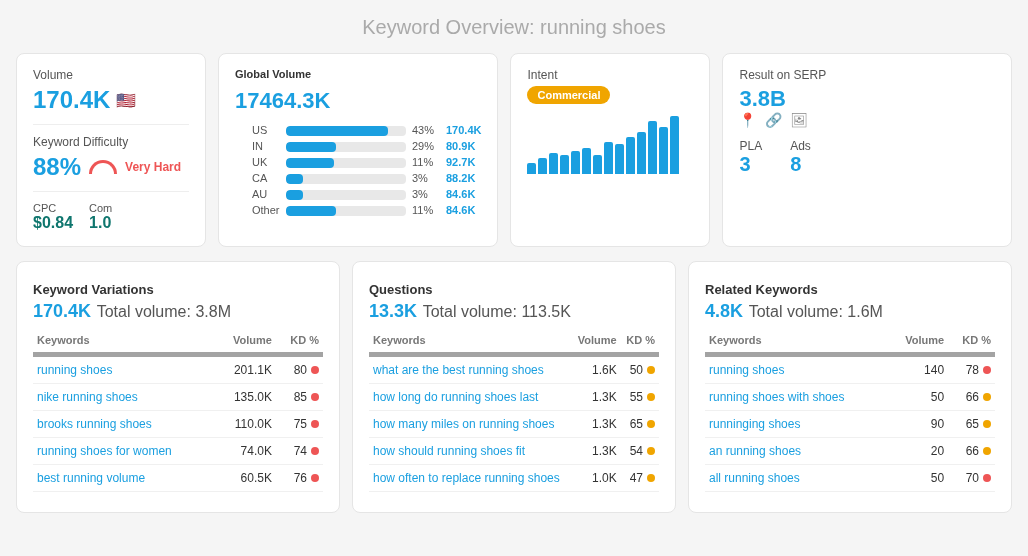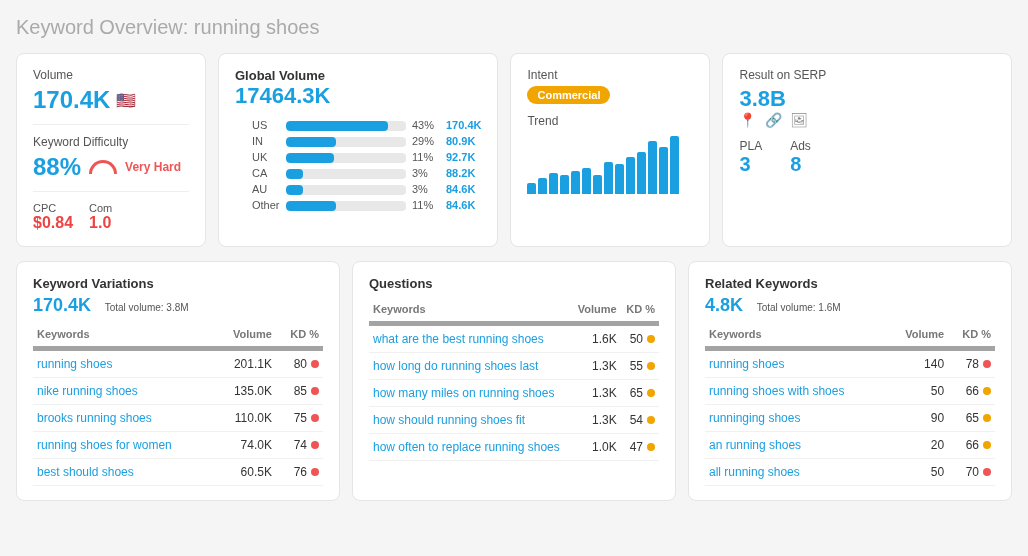--- a/index.html
+++ b/index.html
@@ -1,18 +1,18 @@
 <!DOCTYPE html>
 <html><head>
   <meta charset="utf-8">
   <style>
     * { box-sizing: border-box; margin: 0; padding: 0; }
     body { font-family: Arial, sans-serif; background: #f5f5f5; color: #333; font-size: 13px; padding: 16px; }
 
-    h1 { font-size: 20px; font-weight: 700; color: #222; margin-bottom: 14px; }
+    h1 { font-size: 20px; font-weight: 700; color: #222; margin-bottom: 14px; text-align: center; }
     h1 span { color: #aaa; font-weight: 400; }
 
     .top-cards { display: flex; gap: 12px; margin-bottom: 14px; }
     .card { background: #fff; border-radius: 8px; border: 1px solid #e5e5e5; padding: 14px 16px; }
 
     .card-volume { min-width: 190px; }
     .card-global { min-width: 260px; }
     .card-intent { min-width: 200px; }
     .card-serp { min-width: 200px; flex: 1; }
 
@@ -22,24 +22,24 @@
 
     .divider { border: none; border-top: 1px solid #eee; margin: 10px 0; }
 
     .kd-row { display: flex; align-items: center; gap: 8px; margin-bottom: 2px; }
     .kd-value { font-size: 24px; font-weight: 700; color: #1a9fe0; }
     .kd-arc { width: 28px; height: 14px; border-radius: 14px 14px 0 0; border: 3px solid #e55; border-bottom: none; display: inline-block; }
     .kd-label { color: #e55; font-size: 12px; font-weight: 600; }
 
     .cpc-row { display: flex; gap: 16px; }
     .cpc-item label { font-size: 11px; color: #555; display: block; }
-    .cpc-item .val { font-size: 16px; font-weight: 700; color: #ef4444; }
+    .cpc-item .val { font-size: 16px; font-weight: 700; color: #0f766e; }
 
     
-    .global-title { font-size: 13px; font-weight: 700; margin-bottom: 0; }
+    .global-title { font-size: 11px; font-weight: 700; margin-bottom: 8px; }
     .global-value { font-size: 22px; font-weight: 700; color: #1a9fe0; margin-bottom: 10px; }
     .bar-row { display: flex; align-items: flex-end; gap: 6px; margin-bottom: 4px; font-size: 11px; margin-left: 17px; }
     .bar-label { width: 28px; color: #555; }
     .bar-track { width: 120px; height: 10px; background: #e8e8e8; border-radius: 4px; overflow: hidden; }
     .bar-fill { height: 100%; background: #1a9fe0; border-radius: 4px; }
     .bar-pct { width: 28px; color: #555; }
     .bar-num { color: #1a9fe0; font-weight: 600; }
 
     
     .intent-badge { background: #f0a500; color: #fff; font-size: 11px; font-weight: 700; padding: 3px 10px; border-radius: 12px; display: inline-block; margin-bottom: 10px; }
@@ -50,25 +50,25 @@
     
     .serp-value { font-size: 22px; font-weight: 700; color: #1a9fe0; }
     .serp-features-label { font-size: 12px; color: #555; margin: 8px 0 4px; }
     .serp-icons { display: flex; gap: 8px; margin-bottom: 10px; font-size: 14px; color: #888; }
     .pla-ads { display: flex; gap: 28px; margin-top: 8px; }
     .pla-item label { font-size: 12px; color: #555; }
     .pla-item .val { font-size: 20px; font-weight: 700; color: #1a9fe0; }
 
     
     .bottom-cards { display: flex; gap: 12px; }
-    .bottom-card { background: #fff; border-radius: 8px; border: 1px solid #e5e5e5; padding: 14px 16px; flex: 1; }
+    .bottom-card { background: #fff; border-radius: 8px; border: 1px solid #e5e5e5; padding: 20px 16px; flex: 1; }
 
     .section-title { font-size: 13px; font-weight: 700; margin-bottom: 4px; }
     .section-count { font-size: 18px; font-weight: 700; color: #1a9fe0; display: inline; }
-    .section-total { font-size: 10px; color: #555; display: inline; margin-left: 10px; }
+    .section-total { font-size: 16px; color: #555; display: inline; margin-left: 2px; }
 
     .kw-table { width: 100%; border-collapse: collapse; margin-top: 8px; }
     .kw-table th { font-size: 11px; color: #777; font-weight: 600; text-align: left; padding: 4px 4px 6px; border-bottom: 5px solid #a3a3a3; }
     .kw-table th.right { text-align: right; }
     .kw-table td { padding: 6px 4px; border-bottom: 1px solid #f0f0f0; font-size: 12px; }
     .kw-table td.right { text-align: right; }
     .kw-link { color: #1a9fe0; text-decoration: none; cursor: pointer; }
     .dot { display: inline-block; width: 8px; height: 8px; border-radius: 50%; margin-left: 4px; }
     .dot-red { background: #e55; }
     .dot-orange { background: #f0a500; }
@@ -160,21 +160,20 @@
     </div>
     <span class="bar-pct">11%</span>
     <span class="bar-num">84.6K</span>
   </div>
       </div>
   </div>
 
   <div class="card card-intent">
     <div class="card-label">Intent</div>
     <div class="intent-badge">Commercial</div>
-    <div class="trend-label">Trend</div>
     <div class="trend-bars" id="trend-bars">
         <div class="trend-bar" style="height: 10.5455px;"></div>
         <div class="trend-bar" style="height: 15.8182px;"></div>
         <div class="trend-bar" style="height: 21.0909px;"></div>
         <div class="trend-bar" style="height: 18.9818px;"></div>
         <div class="trend-bar" style="height: 23.2px;"></div>
         <div class="trend-bar" style="height: 26.3636px;"></div>
         <div class="trend-bar" style="height: 18.9818px;"></div>
         <div class="trend-bar" style="height: 31.6364px;"></div>
         <div class="trend-bar" style="height: 29.5273px;"></div>
@@ -248,31 +247,35 @@
     </tr>
           <tr>
       <td>
         <a class="kw-link">running shoes for women</a>
       </td>
       <td class="right">74.0K</td>
       <td class="right">74<span class="dot dot-red"></span></td>
     </tr>
           <tr>
       <td>
-        <a class="kw-link">best should shoes</a>
+        <a class="kw-link">best running volume</a>
       </td>
       <td class="right">60.5K</td>
       <td class="right">76<span class="dot dot-red"></span></td>
     </tr>
         </tbody>
     </table>
   </div>
 
   <div class="bottom-card">
     <div class="section-title">Questions</div>
+    <div>
+      <span class="section-count">13.3K</span>
+      <span class="section-total">Total volume: 113.5K</span>
+    </div>
     <table class="kw-table">
       <thead>
         <tr>
           <th>Keywords</th>
           <th class="right">Volume</th>
           <th class="right">KD %</th>
         </tr>
       </thead>
       <tbody id="questions-tbody">
           <tr>

